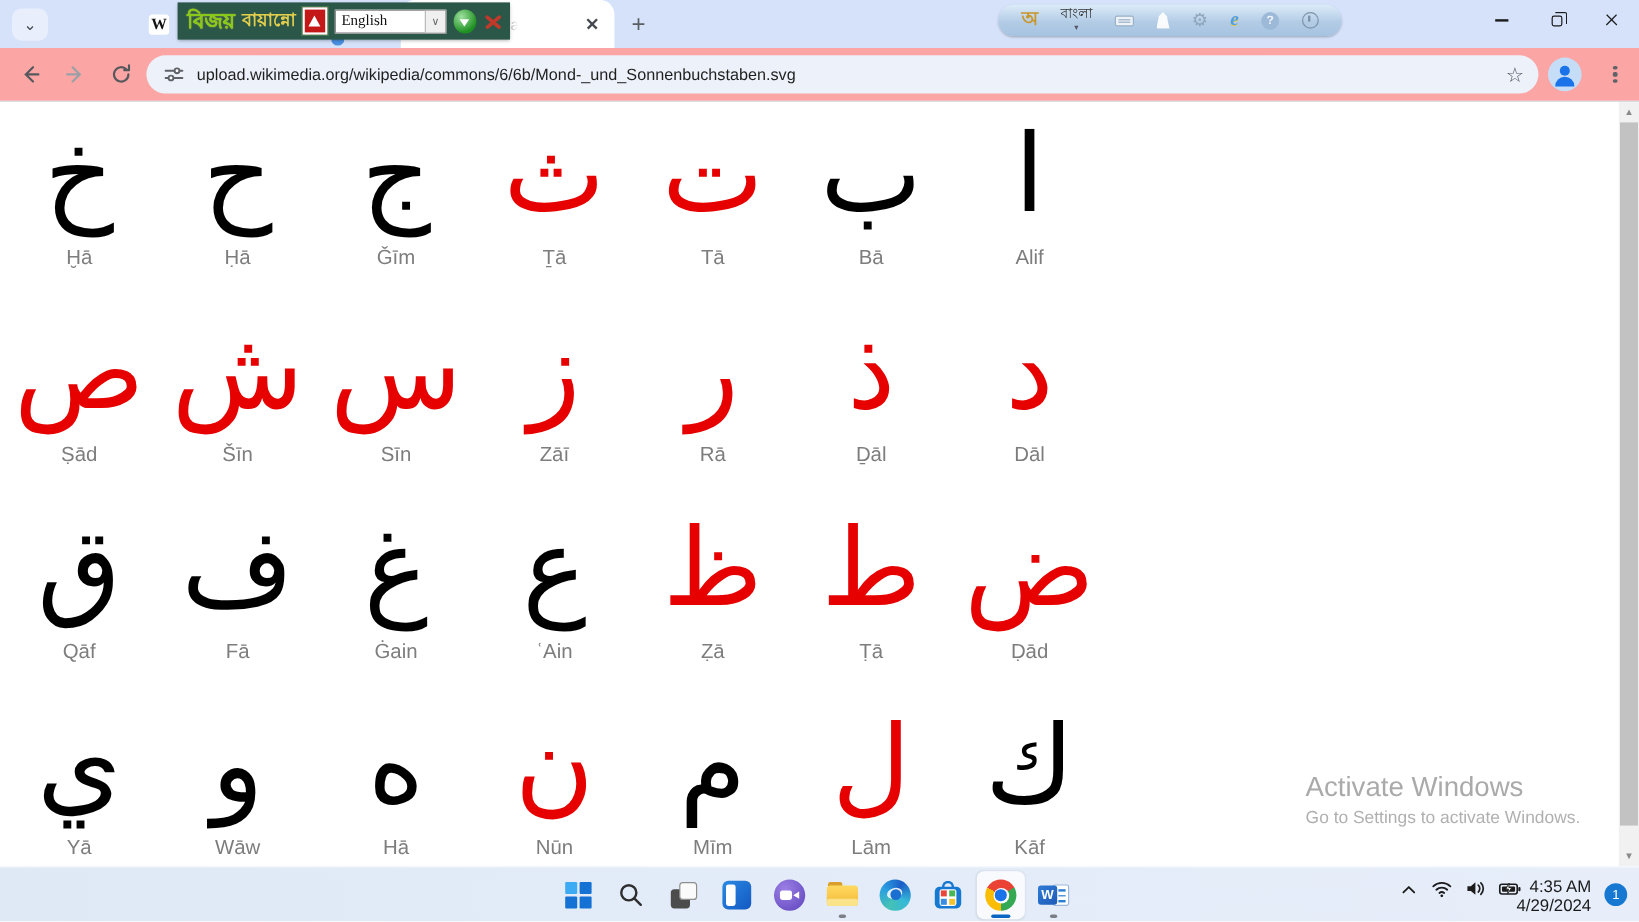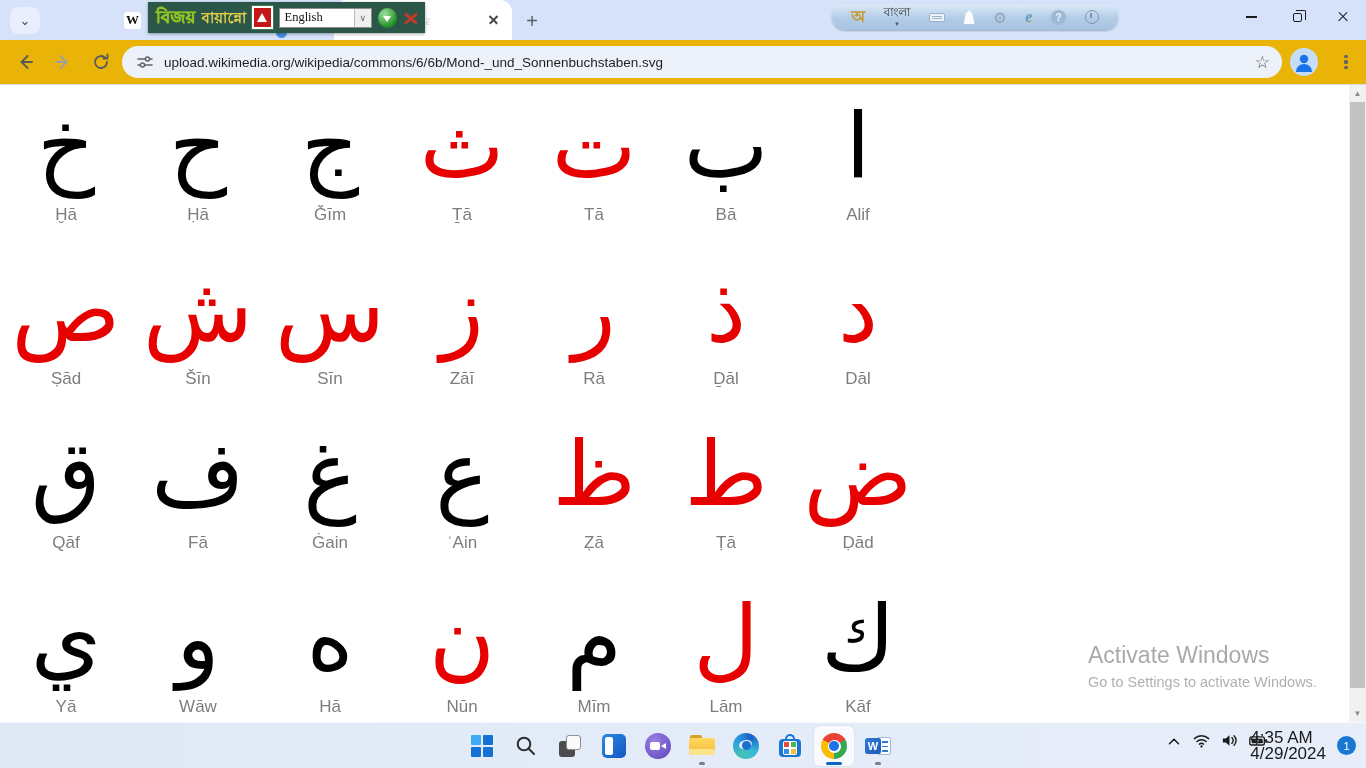--- a/index.html
+++ b/index.html
@@ -68,21 +68,21 @@
   .avro-mouse { width:11px; height:14px; background:#fdfdfd; clip-path:polygon(50% 0,80% 25%,100% 100%,0 100%,20% 25%); opacity:.95; }
   .avro-gear { color:#8fa6bd; font-size:15px; line-height:1; }
   .avro-e { color:#4d9fe8; font-family:"Liberation Serif",serif; font-style:italic; font-weight:bold; font-size:16px; line-height:1;
     text-shadow:0 1px 0 #e8c84a; }
   .avro-help { width:15px; height:15px; border-radius:50%; background:#9db9d8; color:#f2f6fb; font-size:10px; font-weight:bold;
     display:flex; align-items:center; justify-content:center; }
   .avro-power { width:14px; height:14px; border-radius:50%; border:1.6px solid #7e93a9; position:relative; }
   .avro-power::before { content:""; position:absolute; left:4.6px; top:2px; width:1.6px; height:5px; background:#7e93a9; }
 
   
-  #toolbar { position:absolute; left:0; top:40px; width:1366px; height:44px; background:#eab308; }
+  #toolbar { position:absolute; left:0; top:40px; width:1366px; height:44px; background:#fca5a5; }
   .nav-icons { position:absolute; left:10px; top:7px; display:flex; gap:8px; }
   .nav-btn { width:30px; height:30px; display:flex; align-items:center; justify-content:center; }
   .omnibox { position:absolute; left:122px; top:6px; width:1160px; height:32px; border-radius:16px; background:#edf1f9;
     display:flex; align-items:center; }
   .site-info { margin:0 10px 0 14px; display:flex; align-items:center; }
   .url-text { font-size:13.5px; color:#1f1f1f; white-space:nowrap; }
   .omni-star { margin-left:auto; margin-right:12px; font-size:17px; color:#4c5156; }
   .avatar { position:absolute; left:1290px; top:8px; width:28px; height:28px; border-radius:50%; background:#c6ddf8;
     display:flex; align-items:center; justify-content:center; overflow:hidden; }
   .menu-dots { position:absolute; left:1338px; top:10px; width:16px; height:24px; display:flex; flex-direction:column;
@@ -144,21 +144,21 @@
     display:flex; align-items:center; justify-content:center; }
   .chrome-white { width:13px; height:13px; border-radius:50%; background:#fff; display:flex; align-items:center; justify-content:center; }
   .chrome-blue { width:9.5px; height:9.5px; border-radius:50%; background:#1a73e8; }
   .word { position:relative; width:26px; height:26px; }
   .word-doc { position:absolute; right:0; top:4px; width:14px; height:18px; background:#fff; border:1px solid #9db8d8; border-radius:2px; }
   .word-doc i { display:block; margin:3px 2px 0 4px; height:1.6px; background:#2b7cd3; }
   .word-sq { position:absolute; left:0; top:5px; width:16px; height:16px; border-radius:2.5px;
     background:linear-gradient(135deg,#2d7bd6,#1f5bb8); color:#fff; font-size:11px; font-weight:bold;
     display:flex; align-items:center; justify-content:center; }
   .tb-tray { position:absolute; right:98px; top:8px; display:flex; align-items:center; gap:9px; }
-  .tray-clock { position:absolute; right:40px; top:7px; text-align:left; font-size:17px; color:#1a1a1a; line-height:16px; }
+  .tray-clock { position:absolute; right:40px; top:7px; text-align:right; font-size:14px; color:#1a1a1a; line-height:16px; }
   .tray-badge { position:absolute; right:10px; top:13px; width:19px; height:19px; border-radius:50%; background:#1778d2;
     color:#fff; font-size:11px; display:flex; align-items:center; justify-content:center; }
 </style>
 </head>
 <body>
 
 <div id="screen">
 
   <div id="tabstrip">
     <div class="tab-search-btn">⌄</div>

